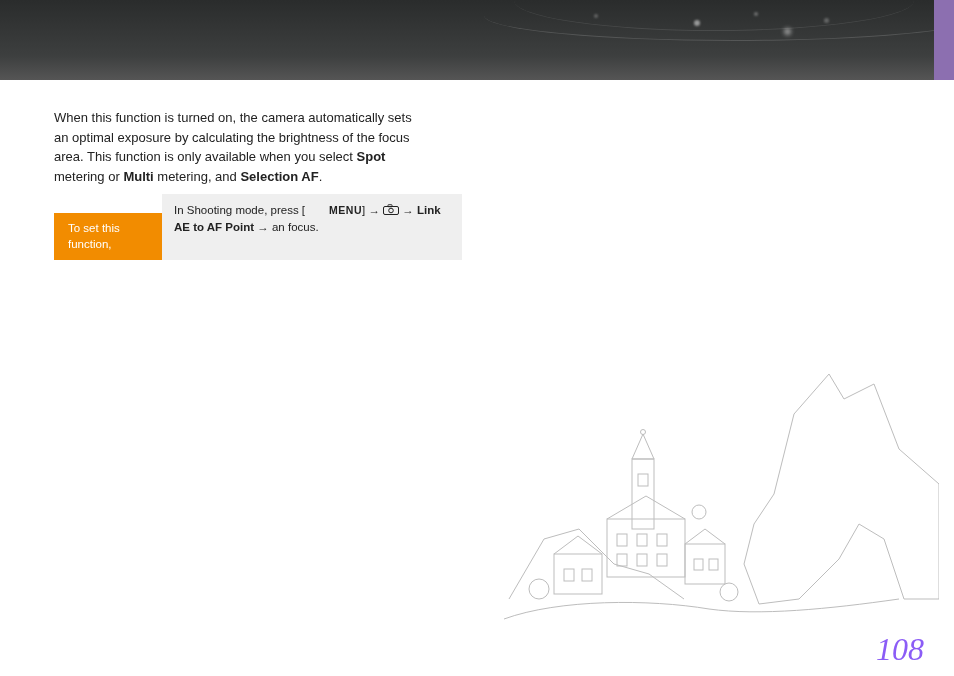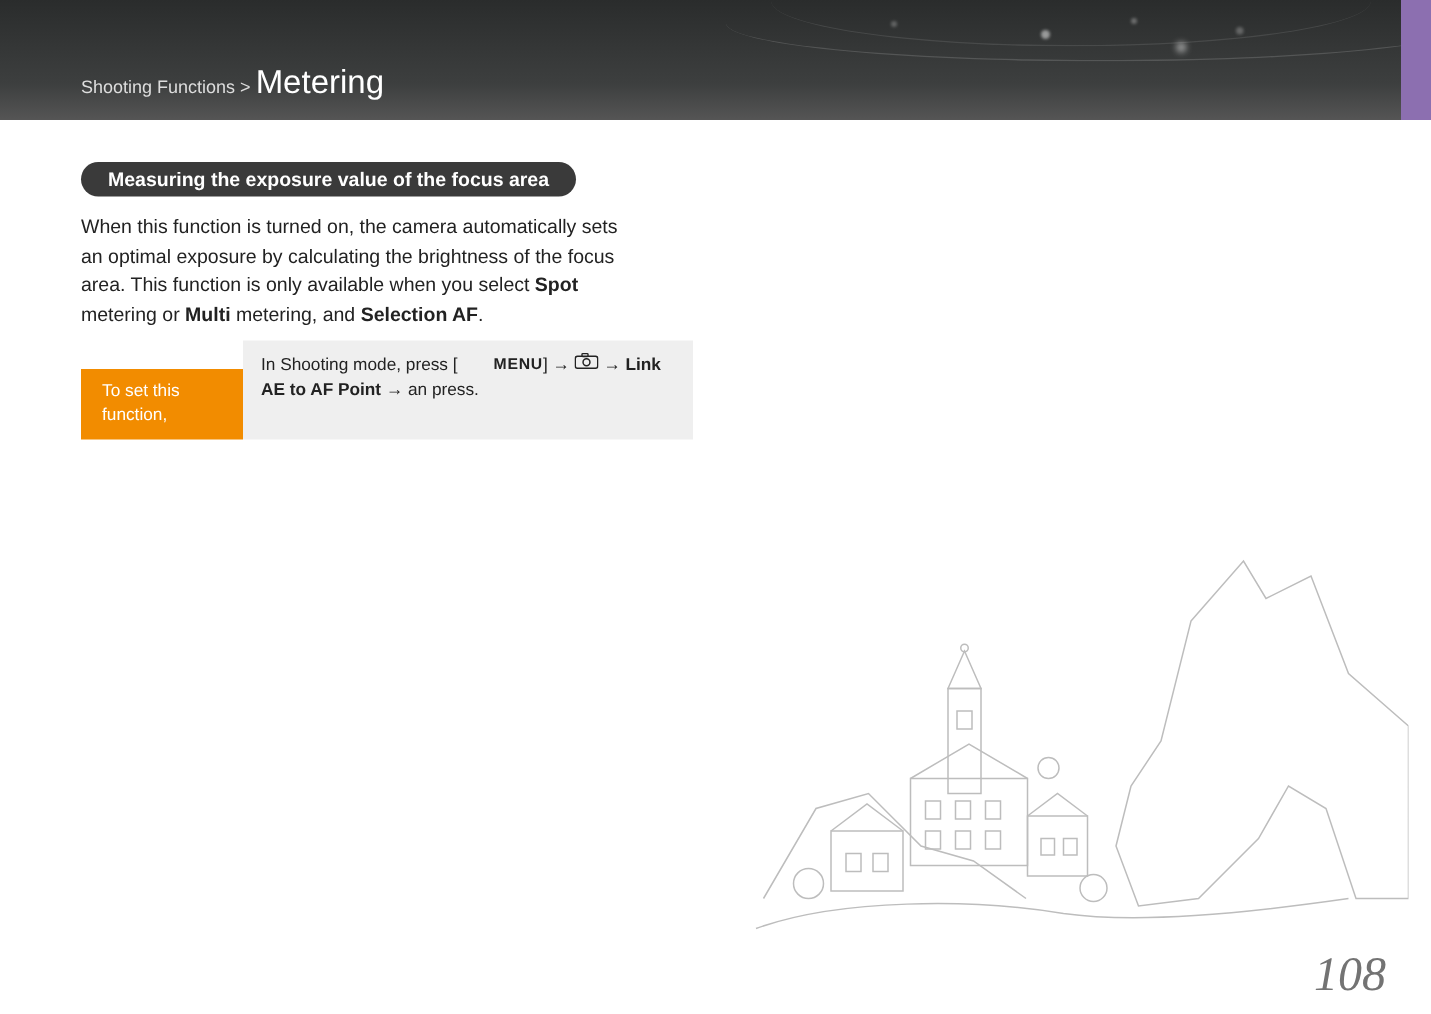--- a/index.html
+++ b/index.html
@@ -114,21 +114,21 @@
     display: inline-block;
     vertical-align: middle;
   }
   .page-number {
     position: absolute;
     bottom: 8px;
     right: 30px;
     font-family: Georgia, "Times New Roman", serif;
     font-style: italic;
     font-size: 32px;
-    color: #737373;
+    color: #8b5cf6;
     font-weight: 500;
     text-align: right;
   }
   .illustration {
     position: absolute;
     right: 15px;
     bottom: 22px;
     width: 440px;
     height: 290px;
     pointer-events: none;
@@ -138,43 +138,39 @@
 <body>
 
 <div class="header">
   <div class="header-swirl">
     <span class="dot" style="top:20px; left:260px; width:6px; height:6px; filter:blur(1px);"></span>
     <span class="dot" style="top:12px; left:320px; width:4px; height:4px; opacity:.6; filter:blur(1px);"></span>
     <span class="dot" style="top:28px; left:350px; width:7px; height:7px; filter:blur(2px);"></span>
     <span class="dot" style="top:18px; left:390px; width:5px; height:5px; opacity:.5; filter:blur(1px);"></span>
     <span class="dot" style="top:14px; left:160px; width:4px; height:4px; opacity:.5; filter:blur(1px);"></span>
   </div>
-  <div class="breadcrumb">
-    <span>Shooting Functions</span><span> &gt; </span><span class="title">Metering</span>
-  </div>
 </div>
 
 <div class="content">
-  <div class="pill">Measuring the exposure value of the focus area</div>
 
   <p class="body-text">
     <span>When this function is turned on, the camera automatically sets an optimal exposure by calculating the brightness of the focus area. This function is only available when you select </span><b>Spot</b><span> metering or </span><b>Multi</b><span> metering, and </span><b>Selection AF</b><span>.</span>
   </p>
 
   <div class="instruction-row">
     <div class="instruction-label">
       <span>To set this</span><br>
       <span>function,</span>
     </div>
     <div class="instruction-body">
       <span>In Shooting mode, press [</span><span class="menu-chip">MENU</span><span>] </span><span>→</span><span> </span><span class="cam-icon"><svg width="16" height="11" viewBox="0 0 16 11">
             <rect x="0.5" y="2.5" width="15" height="8" rx="1.5" fill="none" stroke="#222" stroke-width="1"></rect>
             <rect x="5" y="0.7" width="4" height="2" rx="0.5" fill="none" stroke="#222" stroke-width="0.9"></rect>
             <circle cx="8" cy="6.5" r="2.3" fill="none" stroke="#222" stroke-width="1"></circle>
-          </svg></span><span> </span><span>→</span> <b>Link AE to AF Point</b><span> → an press.</span>
+          </svg></span><span> </span><span>→</span> <b>Link AE to AF Point</b><span> → an focus.</span>
     </div>
   </div>
 </div>
 
 <div class="illustration">
   <svg viewBox="0 0 440 290" width="440" height="290">
     <g fill="none" stroke="#bdbdbd" stroke-width="1">
 
       <path d="M295 50 L330 10 L345 35 L375 20 L400 85 L440 120 L440 235 L405 235 L385 175 L360 160 L340 195 L300 235 L260 240 L245 200 L255 160 L275 130 L295 50 Z"></path>
       <path d="M10 235 L45 175 L80 165 L115 200 L150 210 L185 235"></path>

